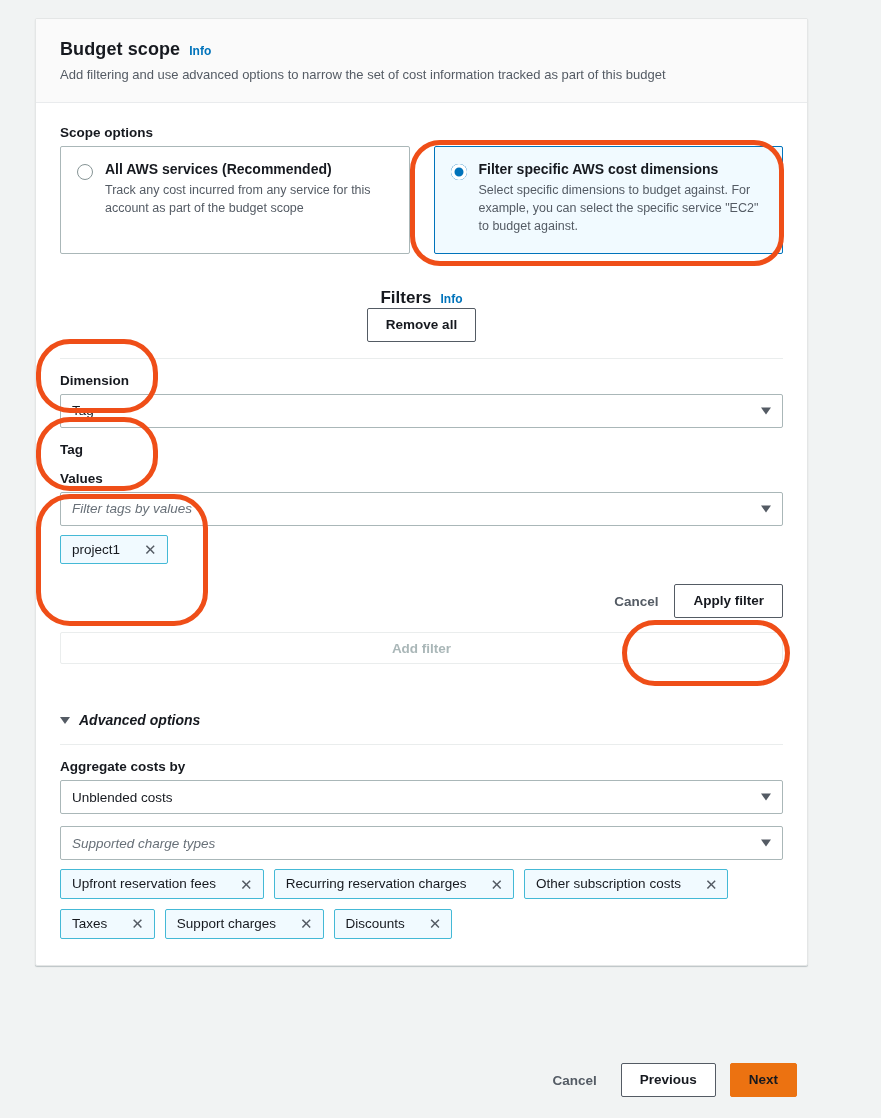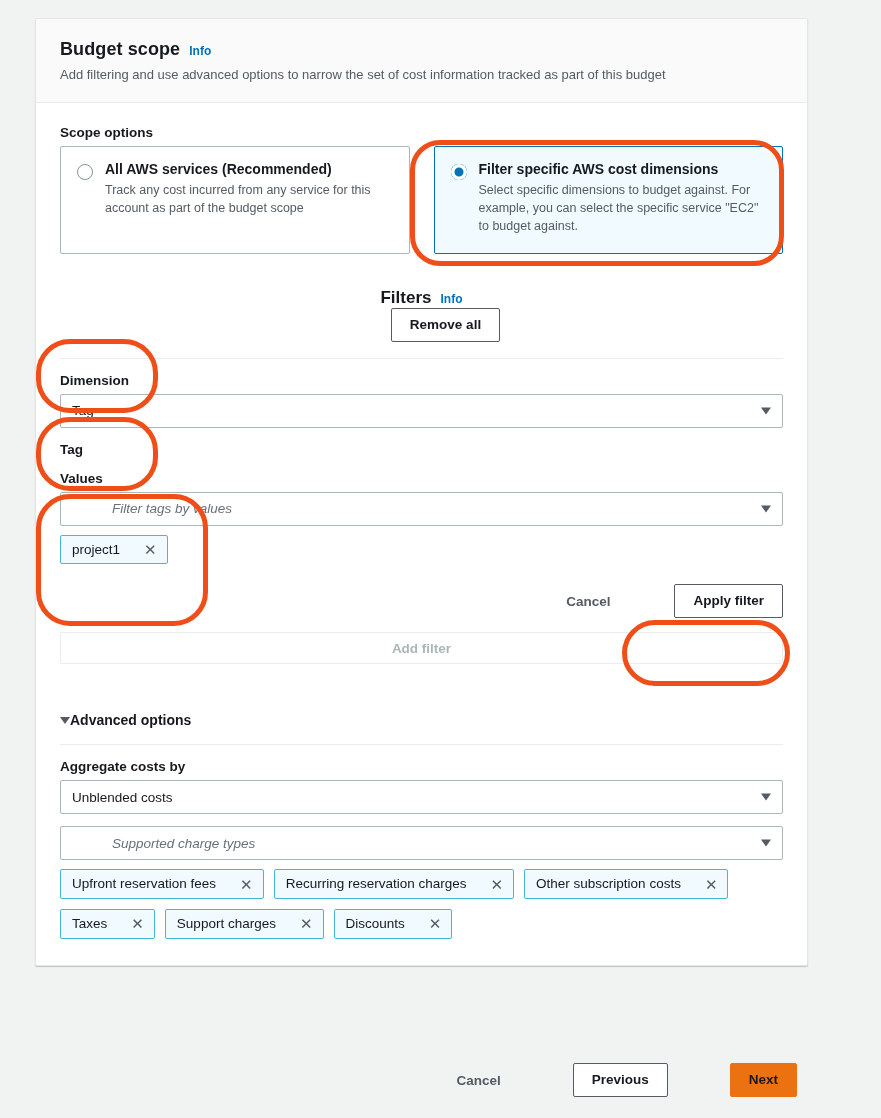--- a/index.html
+++ b/index.html
@@ -117,21 +117,20 @@
     font-family: "Liberation Sans", sans-serif;
     font-size: 13.5px;
     font-weight: 700;
     color: #16191f;
     background: #ffffff;
     border: 1px solid #545b64;
     border-radius: 2px;
     padding: 8px 18px;
     cursor: pointer;
     line-height: 1.2;
-    margin-left: 48px;
   }
   .btn-primary {
     background: #ec7211;
     border-color: #ec7211;
     color: #16191f;
   }
   .btn-link {
     background: transparent;
     border: 0;
     font-size: 13.5px;
@@ -155,21 +154,20 @@
     display: flex;
     align-items: center;
     padding: 0 34px 0 11px;
     font-size: 13.5px;
     color: #16191f;
     cursor: pointer;
   }
   .select .ph, .input .ph {
     color: #687078;
     font-style: italic;
-    margin-left: 40px;
   }
   .caret {
     position: absolute;
     right: 11px; top: 50%;
     transform: translateY(-50%);
     width: 0; height: 0;
     border-left: 5.5px solid transparent;
     border-right: 5.5px solid transparent;
     border-top: 7px solid #545b64;
   }
@@ -220,21 +218,23 @@
     align-items: center;
     justify-content: center;
     cursor: default;
   }
 
   
   .advanced { margin-top: 48px; }
   .advanced-head {
     display: flex;
     align-items: center;
-    cursor: pointer;
+    gap: 9px;
+    cursor: pointer;
+    font-style: italic;
   }
   .tri {
     width: 0; height: 0;
     border-left: 5.5px solid transparent;
     border-right: 5.5px solid transparent;
     border-top: 7px solid #545b64;
   }
   .advanced-title { font-size: 14px; font-weight: 700; color: #16191f; }
 
   

